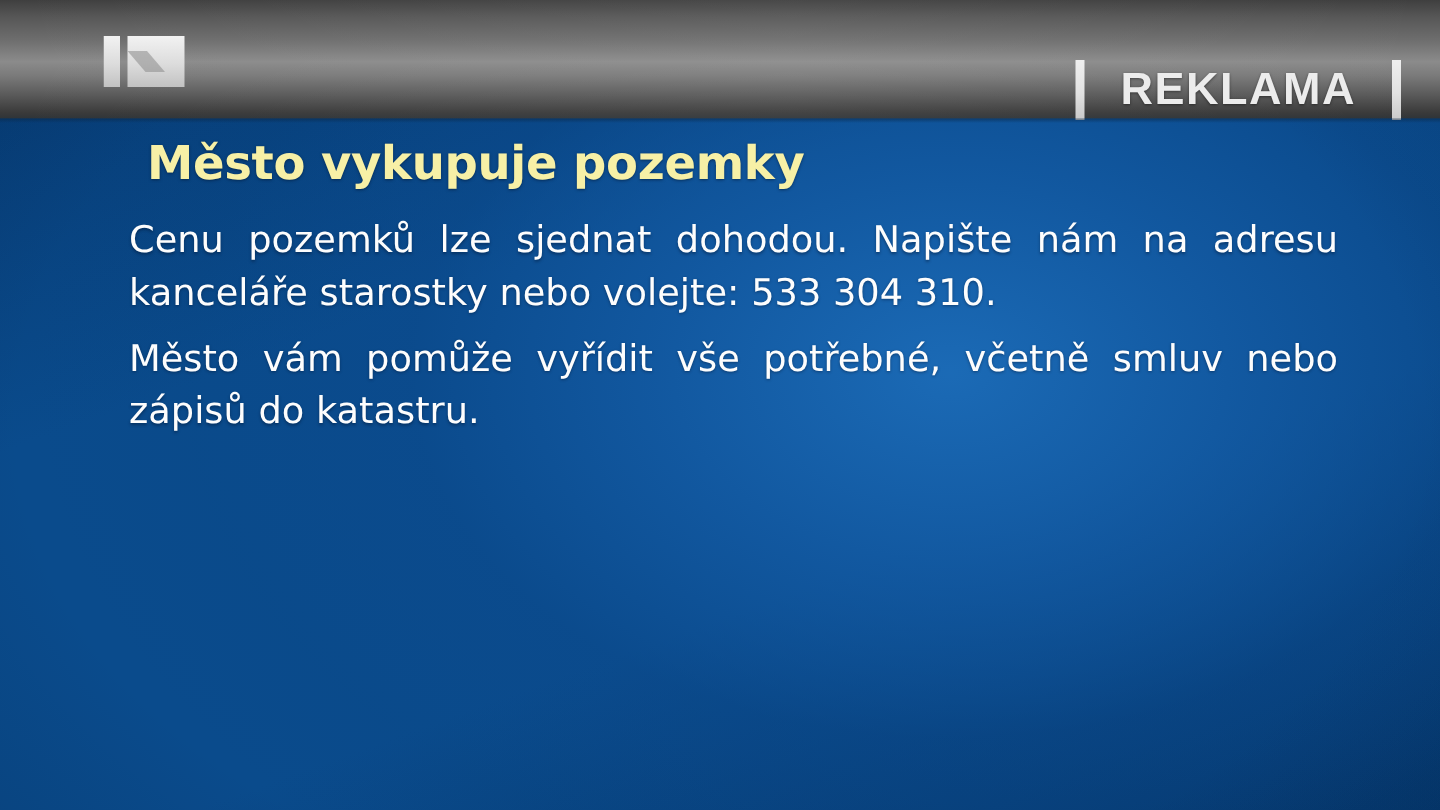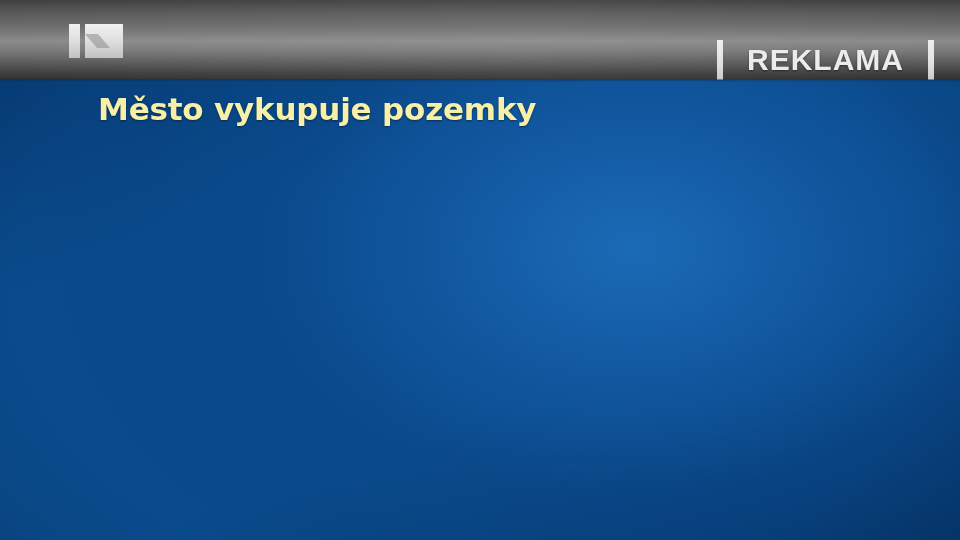--- a/index.html
+++ b/index.html
@@ -181,16 +181,22 @@
       <div id="reklama-label">REKLAMA</div>
       <div class="rek-bar"></div>
     </div>
   </div>
   <div id="header-seam"></div>
 
   <div id="content">
     <h1 id="slide-title">Město vykupuje pozemky</h1>
 
 
-
+    <p class="para">
+      <span class="j">Cenu pozemků lze sjednat dohodou. Napište nám na adresu kanceláře starostky nebo volejte: 533 304 310.</span>
+    </p>
+
+    <p class="para">
+      <span class="j">Město vám pomůže vyřídit vše potřebné, včetně smluv nebo zápisů do katastru.</span>
+    </p>
   </div>
 
 </div>
 
 </body></html>

